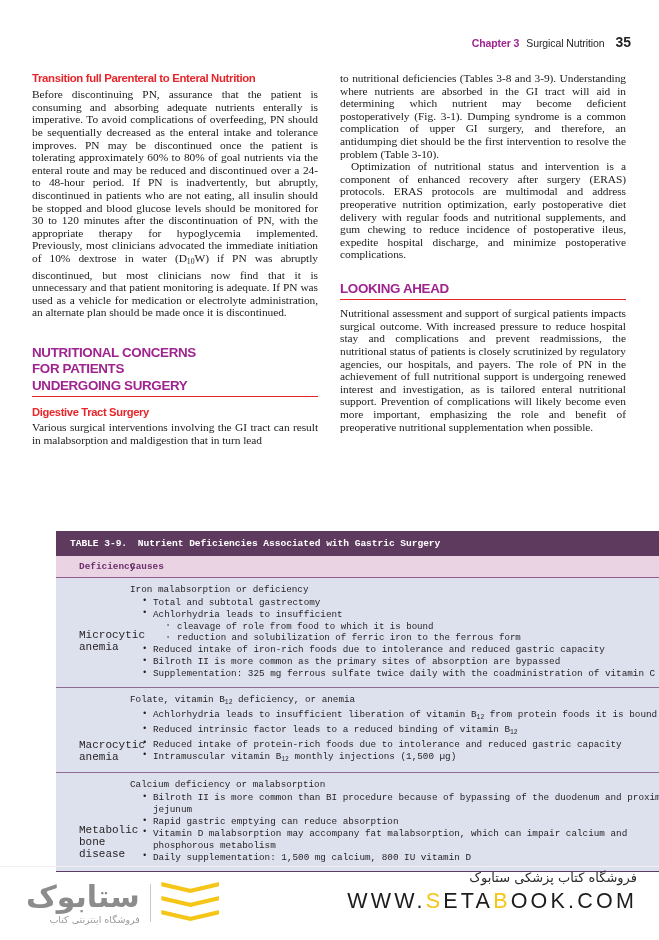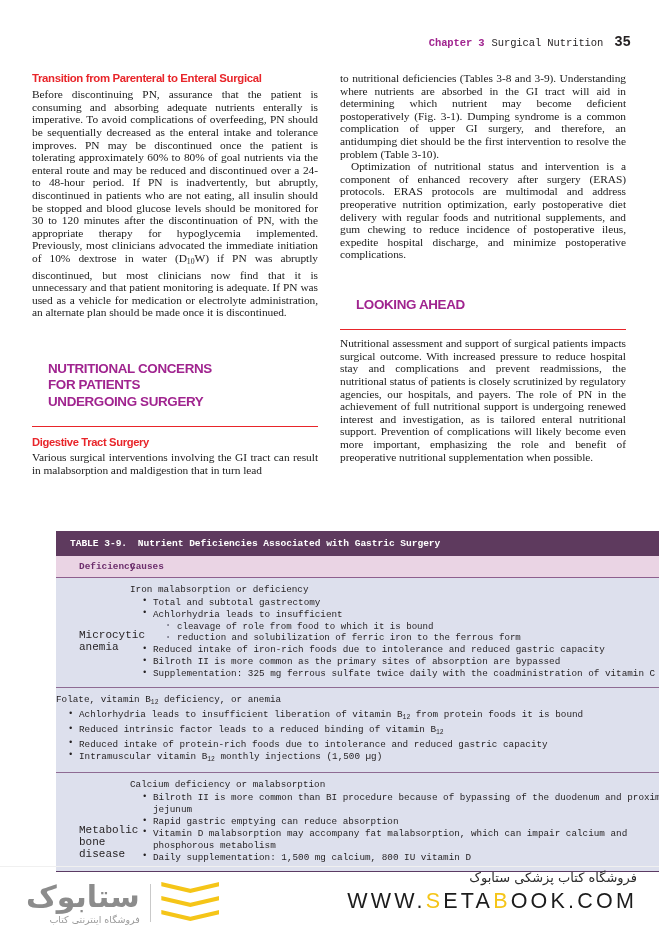--- a/index.html
+++ b/index.html
@@ -14,21 +14,21 @@
   }
 
   
   .runhead {
     position: absolute;
     top: 34px;
     right: 28px;
     display: flex;
     align-items: baseline;
     gap: 7px;
-    font-family: Liberation Mono, monospace;
+    font-family: Liberation Sans, sans-serif;
   }
   .runhead .chap {
     color: #a0248f;
     font-weight: bold;
     font-size: 10.5px;
     letter-spacing: -0.1px;
   }
   .runhead .sect {
     color: #231f20;
     font-size: 10.5px;
@@ -66,21 +66,21 @@
     font-size: 11.2px;
     margin-top: 9px;
     margin-bottom: 2px;
   }
   h2.purplehead {
     font-family: "Liberation Sans", sans-serif;
     color: #a0248f;
     font-size: 13.4px;
     font-weight: bold;
     line-height: 1.22;
-    margin: 16px;
+    margin: 0;
     letter-spacing: -0.35px;
     text-transform: uppercase;
   }
   .headrule {
     border: 0;
     border-top: 1.3px solid #e8252a;
     margin: 2px 0 7px 0;
     width: 100%;
   }
   .blockgap { height: 26px; }
@@ -276,21 +276,21 @@
 
 <div class="runhead">
   <span class="chap">Chapter 3</span>
   <span class="sect">Surgical Nutrition</span>
   <span class="pg">35</span>
 </div>
 
 <div class="columns">
 
   <div class="col">
-    <h3 class="redhead">Transition from Parenteral to Enteral Surgical</h3>
+    <h3 class="redhead">Transition full Parenteral to Enteral Nutrition</h3>
     <p class="body"><span>Before discontinuing PN, assurance that the patient is consuming and absorbing adequate nutrients enterally is imperative. To avoid complications of overfeeding, PN should be sequentially decreased as the enteral intake and tolerance improves. PN may be discontinued once the patient is tolerating approximately 60% to 80% of goal nutrients via the enteral route and may be reduced and discontinued over a 24- to 48-hour period. If PN is inadvertently, but abruptly, discontinued in patients who are not eating, all insulin should be stopped and blood glucose levels should be monitored for 30 to 120 minutes after the discontinuation of PN, with the appropriate therapy for hypoglycemia implemented. Previously, most clinicians advocated the immediate initiation of 10% dextrose in water (D<sub>10</sub>W) if PN was abruptly discontinued, but most clinicians now find that it is unnecessary and that patient monitoring is adequate. If PN was used as a vehicle for medication or electrolyte administration, an alternate plan should be made once it is discontinued.</span></p>
 
     <div class="blockgap"></div>
 
     <h2 class="purplehead">
       <span>NUTRITIONAL CONCERNS</span><br>
       <span>FOR PATIENTS</span><br>
       <span>UNDERGOING SURGERY</span>
     </h2>
     <hr class="headrule">
@@ -339,20 +339,21 @@
             </ul>
           </li>
           <li>Reduced intake of iron-rich foods due to intolerance and reduced gastric capacity</li>
           <li>Bilroth II is more common as the primary sites of absorption are bypassed</li>
           <li>Supplementation: 325 mg ferrous sulfate twice daily with the coadministration of vitamin C</li>
         </ul>
       </div>
     </div>
 
     <div class="trow">
+      <div class="c1 defname">Macrocytic anemia</div>
       <div class="c2">
         <p class="causelead">Folate, vitamin B<sub>12</sub> deficiency, or anemia</p>
         <ul class="b1">
           <li>Achlorhydria leads to insufficient liberation of vitamin B<sub>12</sub> from protein foods it is bound</li>
           <li>Reduced intrinsic factor leads to a reduced binding of vitamin B<sub>12</sub></li>
           <li>Reduced intake of protein-rich foods due to intolerance and reduced gastric capacity</li>
           <li>Intramuscular vitamin B<sub>12</sub> monthly injections (1,500 µg)</li>
         </ul>
       </div>
     </div>

